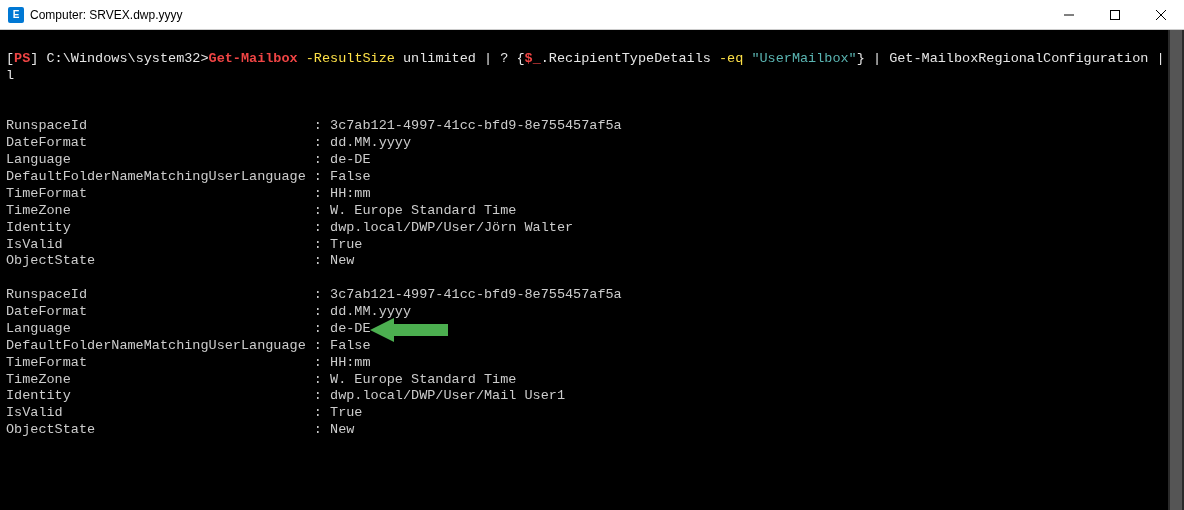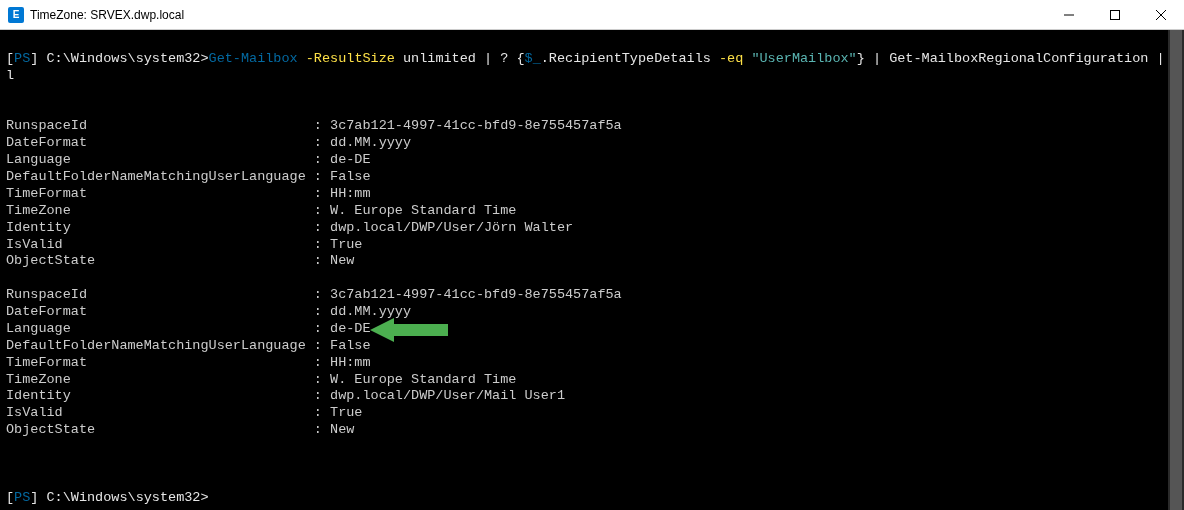--- a/index.html
+++ b/index.html
@@ -53,21 +53,21 @@
       background: #000;
       color: #ccc;
       padding: 4px 6px;
       line-height: 1.25;
       white-space: pre;
       overflow: hidden;
       position: relative;
       font-size: 13.5px;
     }
     .c-white { color: #e6e6e6; }
-    .c-yellow { color: #0369a1; }
+    .c-yellow { color: #ef4444; font-weight: bold; }
     .c-gray { color: #fde047; }
     .c-cyanish { color: #5ab5b2; }
     .arrow {
       position: absolute;
       pointer-events: none;
     }
     .scrollbar {
       position: absolute;
       right: 0;
       top: 0;
@@ -82,21 +82,21 @@
       top: 0;
       bottom: 0;
       background: #555;
     }
   </style>
 </head>
 <body>
 
 <div class="titlebar">
   <div class="app-icon">E</div>
-  <div class="title">TimeZone: SRVEX.dwp.local</div>
+  <div class="title">Computer: SRVEX.dwp.yyyy</div>
   <div class="controls">
     <div class="ctrl">
       <svg width="10" height="10" viewBox="0 0 10 10">
           <line x1="0" y1="5" x2="10" y2="5" stroke="#000" stroke-width="1"></line>
         </svg>
     </div>
     <div class="ctrl">
       <svg width="10" height="10" viewBox="0 0 10 10">
           <rect x="0.5" y="0.5" width="9" height="9" fill="none" stroke="#000" stroke-width="1"></rect>
         </svg>
@@ -130,20 +130,19 @@
 Language                              : de-DE
 DefaultFolderNameMatchingUserLanguage : False
 TimeFormat                            : HH:mm
 TimeZone                              : W. Europe Standard Time
 Identity                              : dwp.local/DWP/User/Mail User1
 IsValid                               : True
 ObjectState                           : New
 
 
 </span>
-<span><span class="c-white">[</span><span class="c-yellow">PS</span><span class="c-white">] </span><span class="c-white">C:\Windows\system32&gt;</span></span>
   <svg class="arrow" width="80" height="28" id="arrow-svg" style="top: 286px; left: 370px;">
     <polygon points="0,14 24,2 24,8 78,8 78,20 24,20 24,26" fill="#4caf50"></polygon>
   </svg>
   <div class="scrollbar">
     <div class="thumb"></div>
   </div>
 </div>
 
 </body></html>

